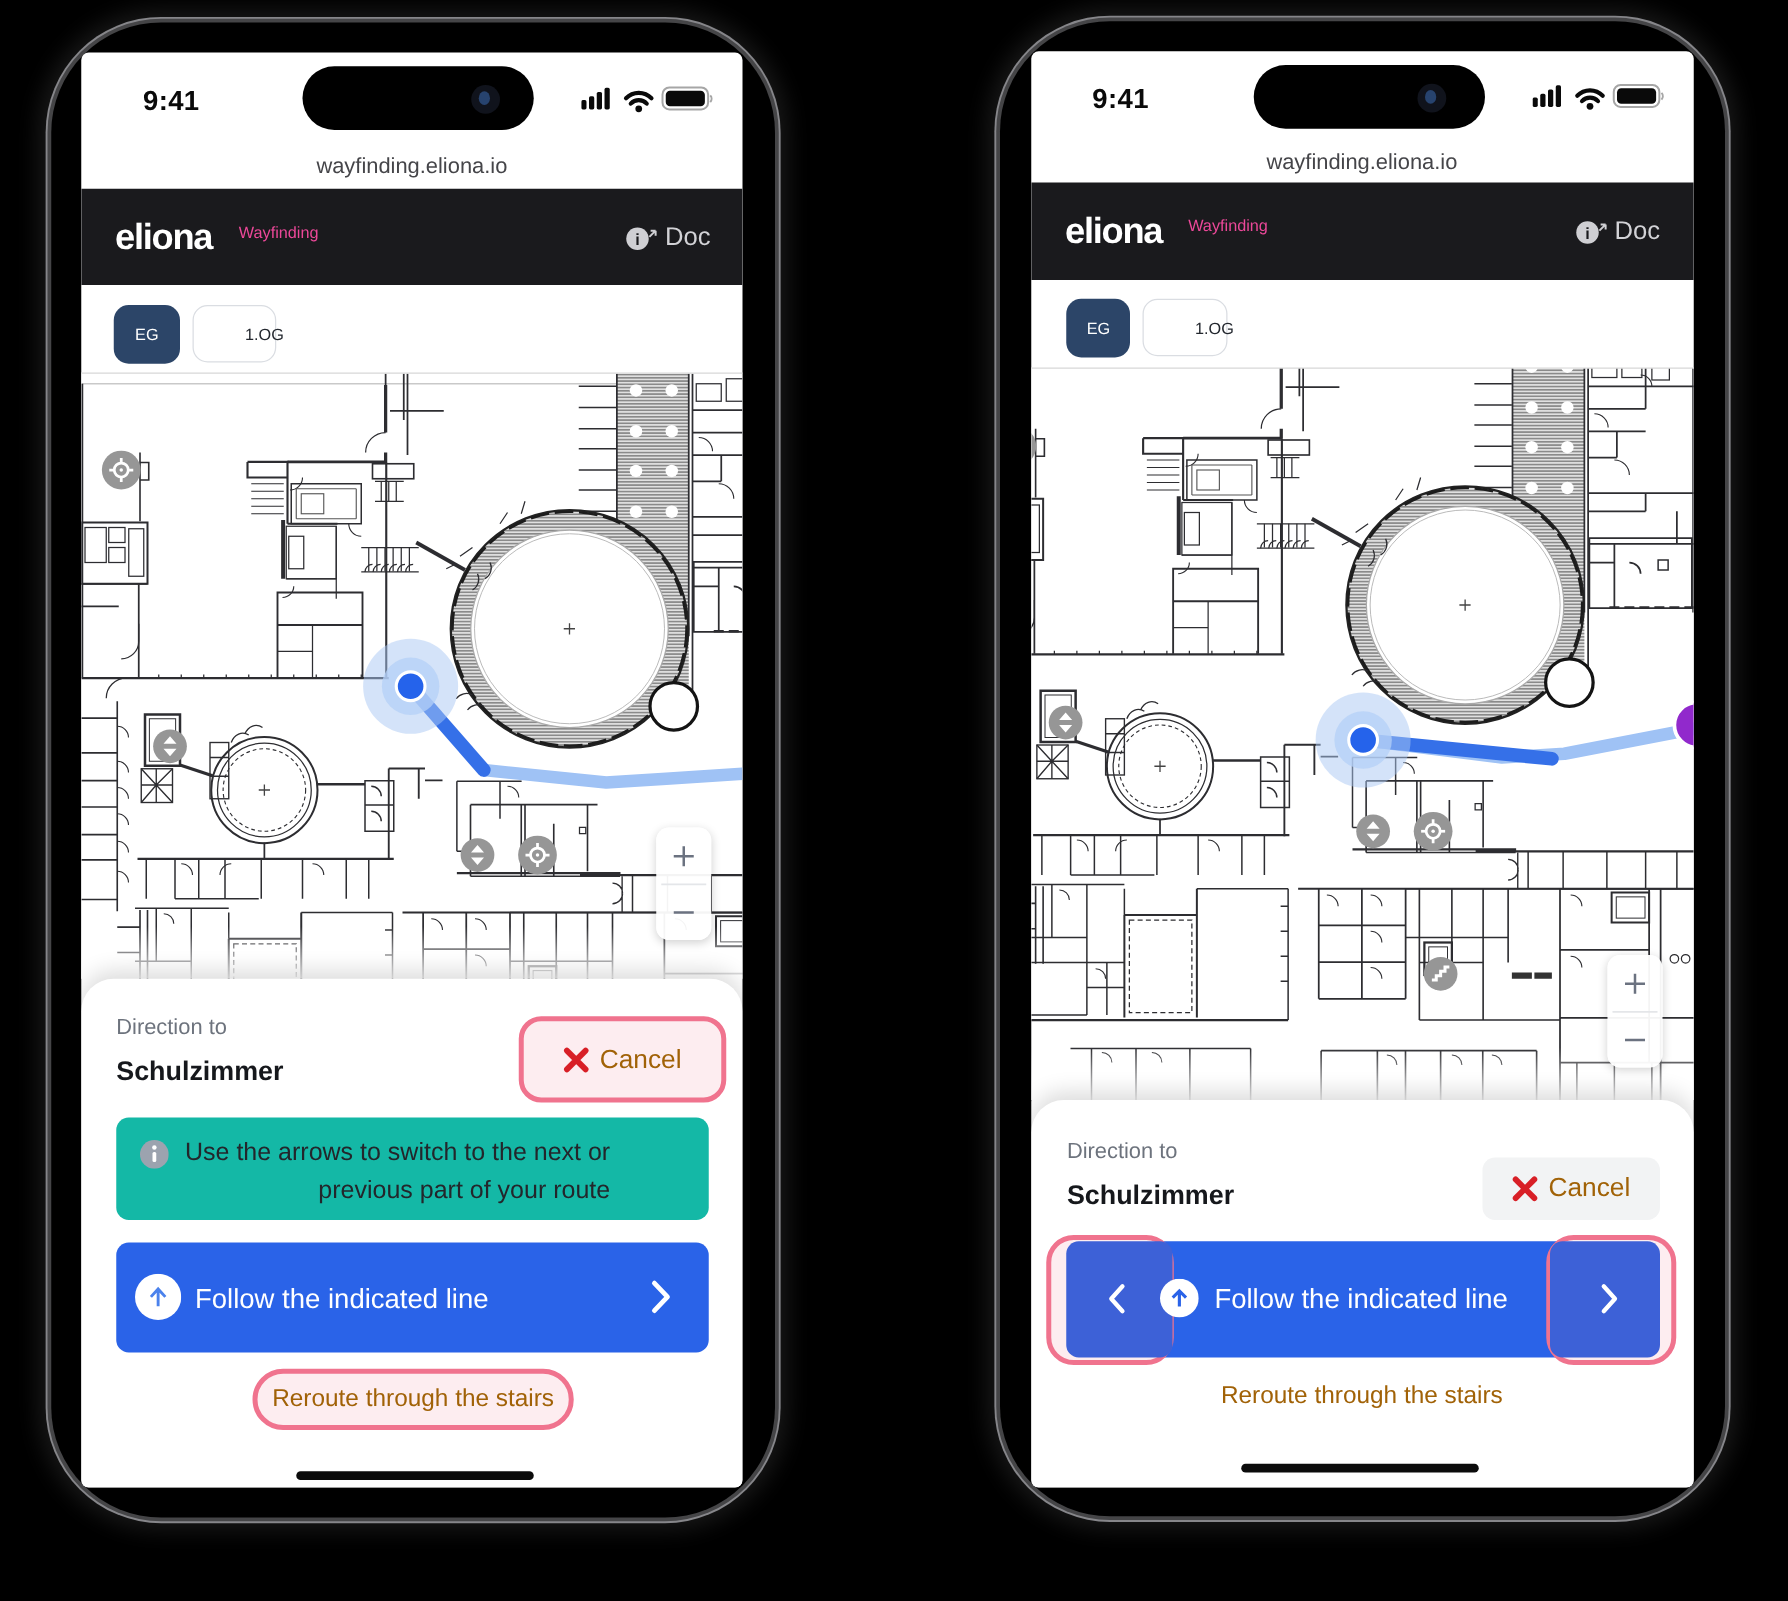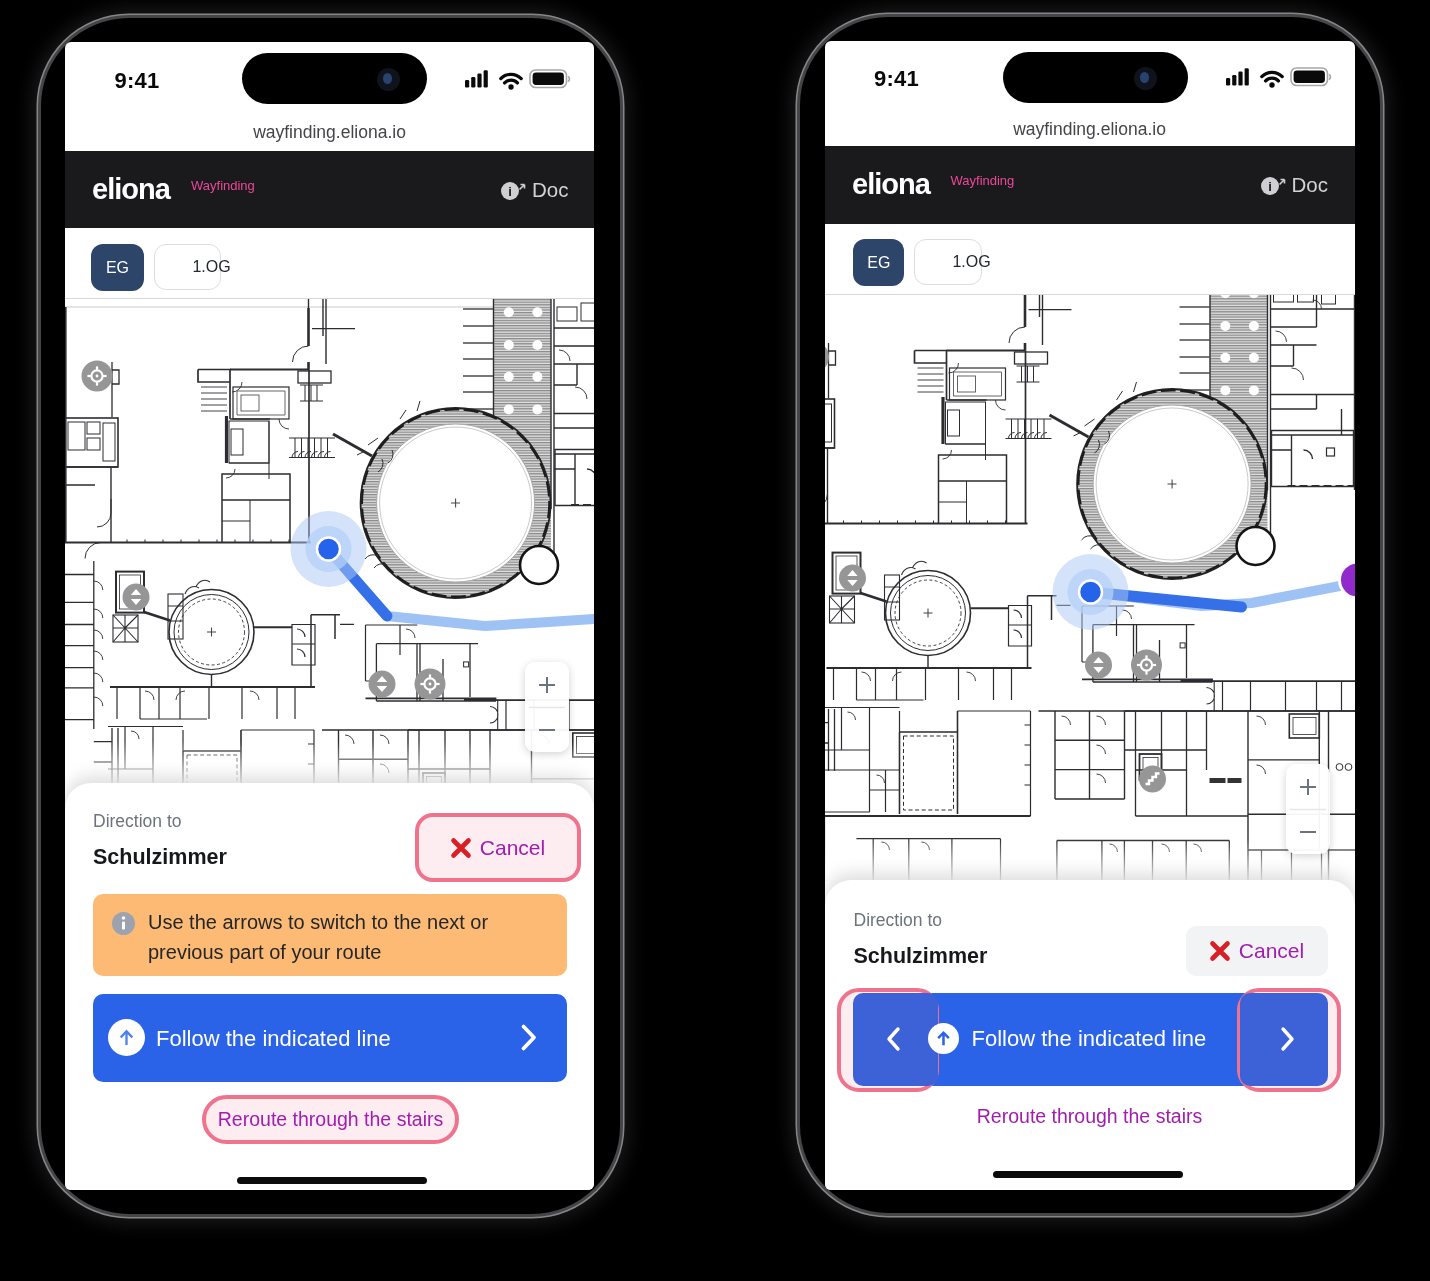--- a/index.html
+++ b/index.html
@@ -9,29 +9,29 @@
   .screen{position:absolute;background:#fff;overflow:hidden;border-radius:6px;}
   .time{position:absolute;left:46px;top:26px;width:60px;text-align:center;font-size:22px;font-weight:700;color:#0a0a0a;letter-spacing:.3px;}
   .island{position:absolute;background:#000;border-radius:26px;}
   .cam{position:absolute;border-radius:50%;background:#10131c;}
   .camdot{position:absolute;border-radius:50%;background:#27436e;}
   .sticons{position:absolute;}
   .url{position:absolute;width:100%;text-align:center;font-size:17.5px;color:#454549;}
   .hdr{position:absolute;left:0;right:0;background:#1a1a1d;color:#fff;}
   .wayf{position:absolute;color:#ec4899;font-size:13px;}
   .doc{position:absolute;color:#d2d2d6;font-size:20.5px;}
-  .flbtn{position:absolute;border-radius:12px;font-size:16px;display:flex;align-items:center;justify-content:center;}
+  .flbtn{position:absolute;border-radius:12px;font-size:13px;display:flex;align-items:center;justify-content:center;}
   .eg{background:#2c4568;color:#fff;}
   .og{background:#fff;color:#23272e;border:1.5px solid #dadde2;padding-left:48px;}
   .mapwrap{position:absolute;left:0;border-top:1px solid #d8d8d8;background:#fff;}
   .sheet{position:absolute;left:0;right:0;bottom:0;background:#fff;border-radius:26px 26px 0 0;box-shadow:0 -6px 18px rgba(0,0,0,.14);}
   .dirto{position:absolute;color:#6d737d;font-size:17.5px;}
   .schulz{position:absolute;color:#16181c;font-size:21.5px;font-weight:700;}
   .homebar{position:absolute;background:#0b0b0b;border-radius:4px;}
-  .navy{color:#a21caf;}
+  .navy{color:#a16207;}
 </style>
 </head>
 <body>
 
 <svg width="0" height="0" style="position:absolute">
 <defs>
 <pattern id="hat" width="1" height="2.6" patternUnits="userSpaceOnUse">
   <rect width="1" height="2.6" fill="#e0e0e0"></rect>
   <rect width="1" height="1.3" fill="#8a8a8a"></rect>
 </pattern>
@@ -404,21 +404,21 @@
 
     <div class="schulz" style="left:28px;top:62px;">Schulzimmer</div>
 
     <div style="position:absolute;left:349.5px;top:30px;width:166px;height:69px;background:#fdedf0;border:4.5px solid #f0738e;border-radius:18px;display:flex;align-items:center;justify-content:center;gap:8px;">
       <svg width="22" height="22" viewBox="0 0 22 22" style="flex:none;">
             <path d="M3.5,3.5 L18.5,18.5 M18.5,3.5 L3.5,18.5" stroke="#d81f26" stroke-width="4.6" stroke-linecap="round"></path>
           </svg>
           <span class="navy" style="font-size:21px;">Cancel</span>
     </div>
 
-    <div style="position:absolute;left:28px;top:111px;width:474px;height:82px;background:#fdba74;border-radius:10px;">
+    <div style="position:absolute;left:28px;top:111px;width:474px;height:82px;background:#14b8a6;border-radius:10px;text-align:right;">
       <svg style="position:absolute;left:19px;top:18px;" width="23" height="23" viewBox="0 0 23 23">
         <circle cx="11.5" cy="11.5" r="11.5" fill="#9ca3af"></circle>
         <rect x="10" y="9.5" width="3" height="8" rx="1.2" fill="#fff"></rect>
         <circle cx="11.5" cy="6" r="1.8" fill="#fff"></circle>
       </svg>
       <div style="position:absolute;left:55px;top:14px;font-size:20px;color:#23262b;line-height:29.5px;">Use the arrows to switch to the next or<br>previous part of your route</div>
     </div>
 
     <div style="position:absolute;left:28px;top:211px;width:474px;height:88px;background:#2a63e8;border-radius:10px;">
       <svg style="position:absolute;left:15px;top:25px;" width="37" height="37" viewBox="0 0 32 32">

